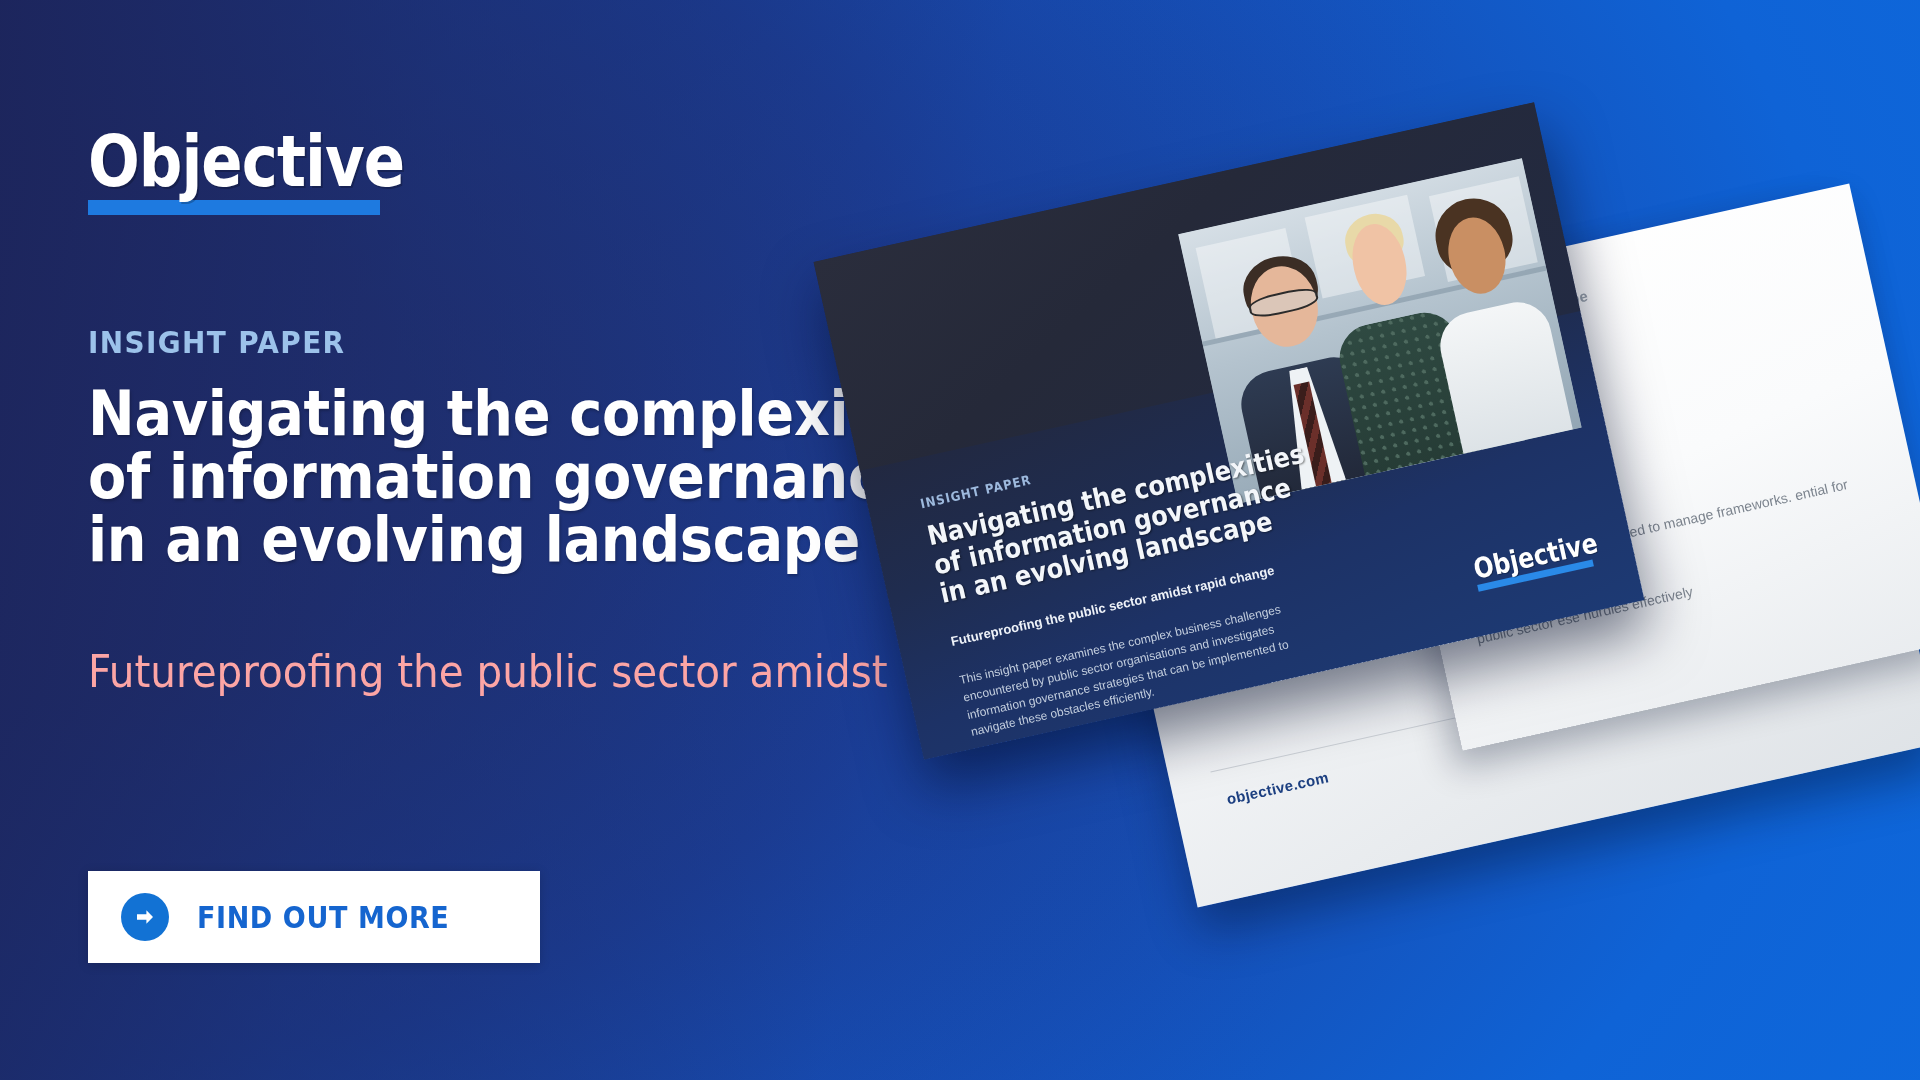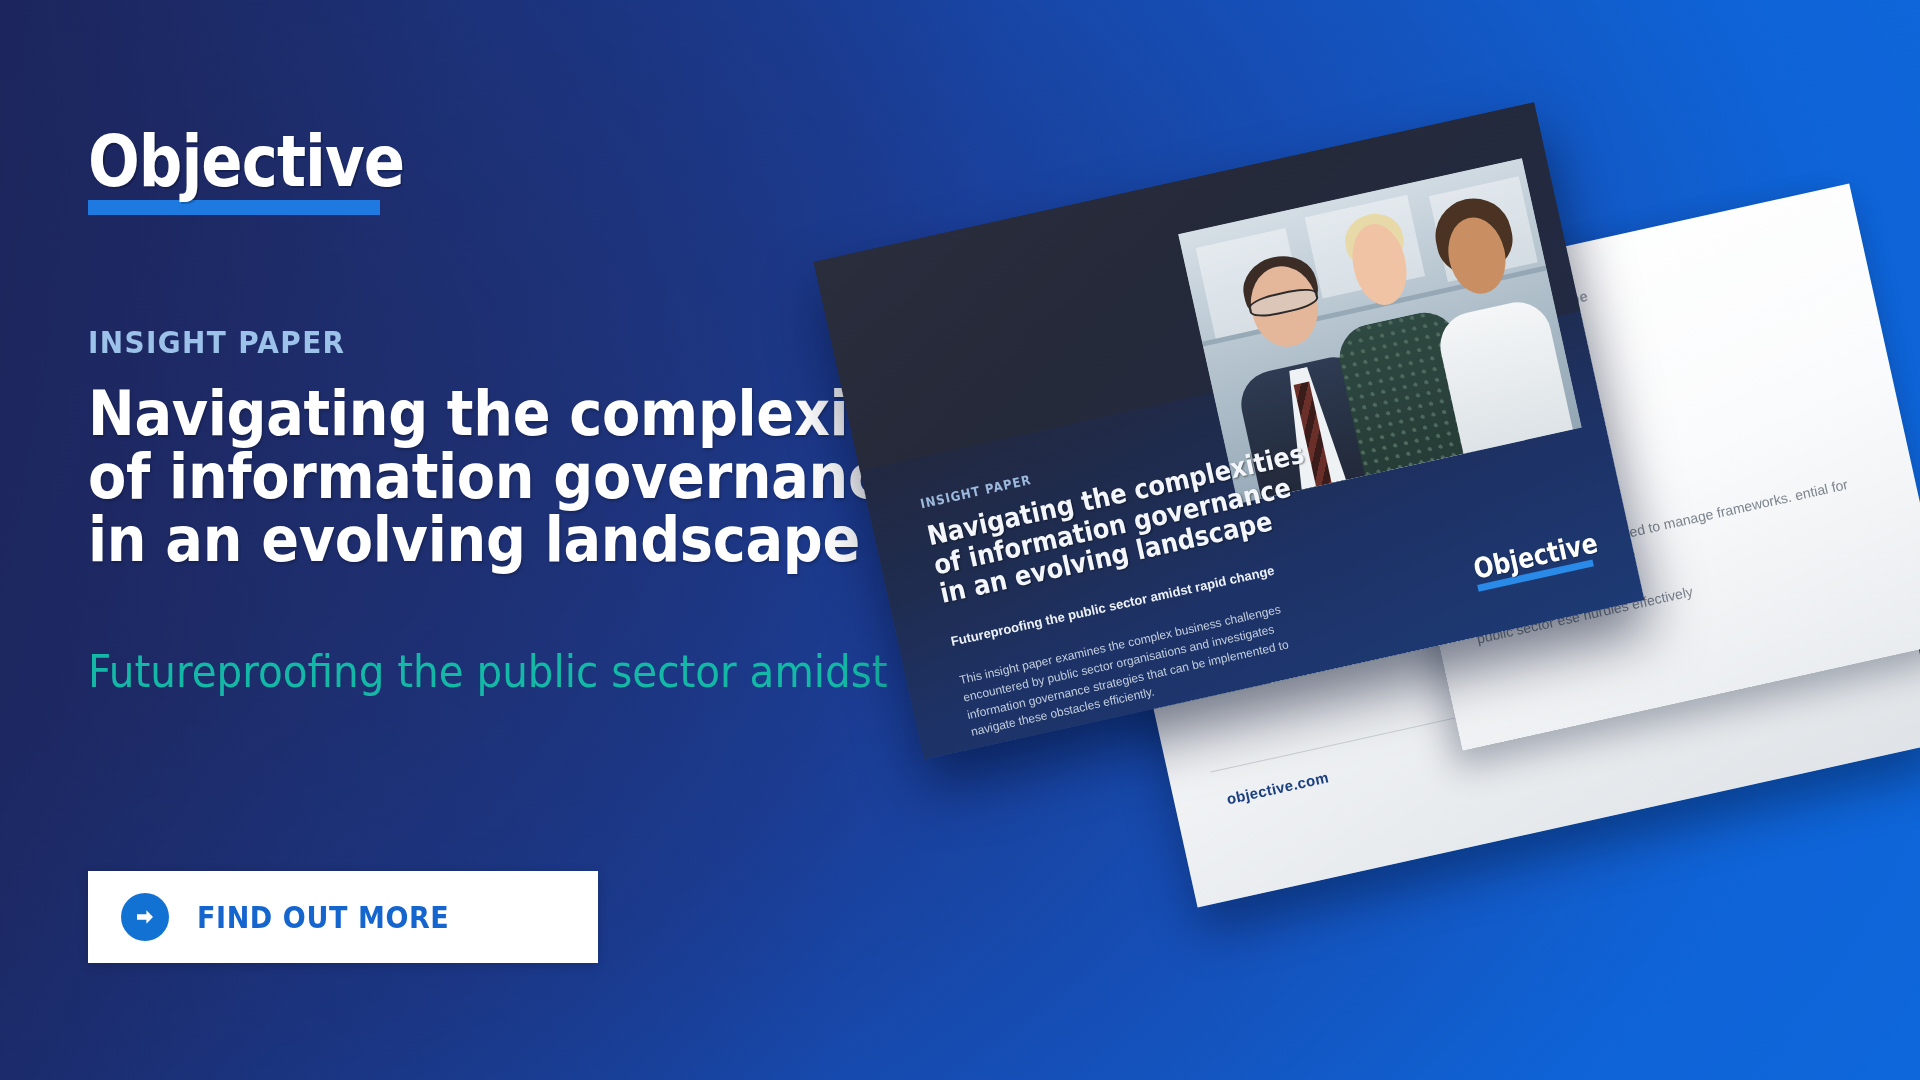--- a/index.html
+++ b/index.html
@@ -45,28 +45,28 @@
     font-family:"Liberation Sans Narrow","DejaVu Sans Condensed","Liberation Sans", sans-serif;
     font-weight:bold; font-size:62px; line-height:1.02; color:#ffffff;
     letter-spacing:-.3px;
     text-shadow:1px 2px 3px rgba(0,0,0,.25);
   }
   .headline div { white-space:nowrap; }
 
   .subhead {
     position:absolute; left:0; top:645px; width:880px;
     font-family:"Liberation Sans Narrow","DejaVu Sans Condensed","Liberation Sans", sans-serif;
-    font-weight:normal; font-size:45px; line-height:1.22; color:#14b8a6;
+    font-weight:normal; font-size:45px; line-height:1.22; color:#fca5a5;
   }
   .subhead div { white-space:nowrap; }
 
   
   .cta {
     position:absolute; left:0; top:871px;
-    width:510px; height:92px;
+    width:452px; height:92px;
     background:#ffffff;
     display:flex; align-items:center;
     cursor:pointer;
     box-shadow:0 2px 10px rgba(0,0,0,.18);
   }
   .cta-icon {
     margin-left:33px; width:48px; height:48px; flex:0 0 48px;
     border-radius:50%; background:#1272d4;
     display:flex; align-items:center; justify-content:center;
   }

